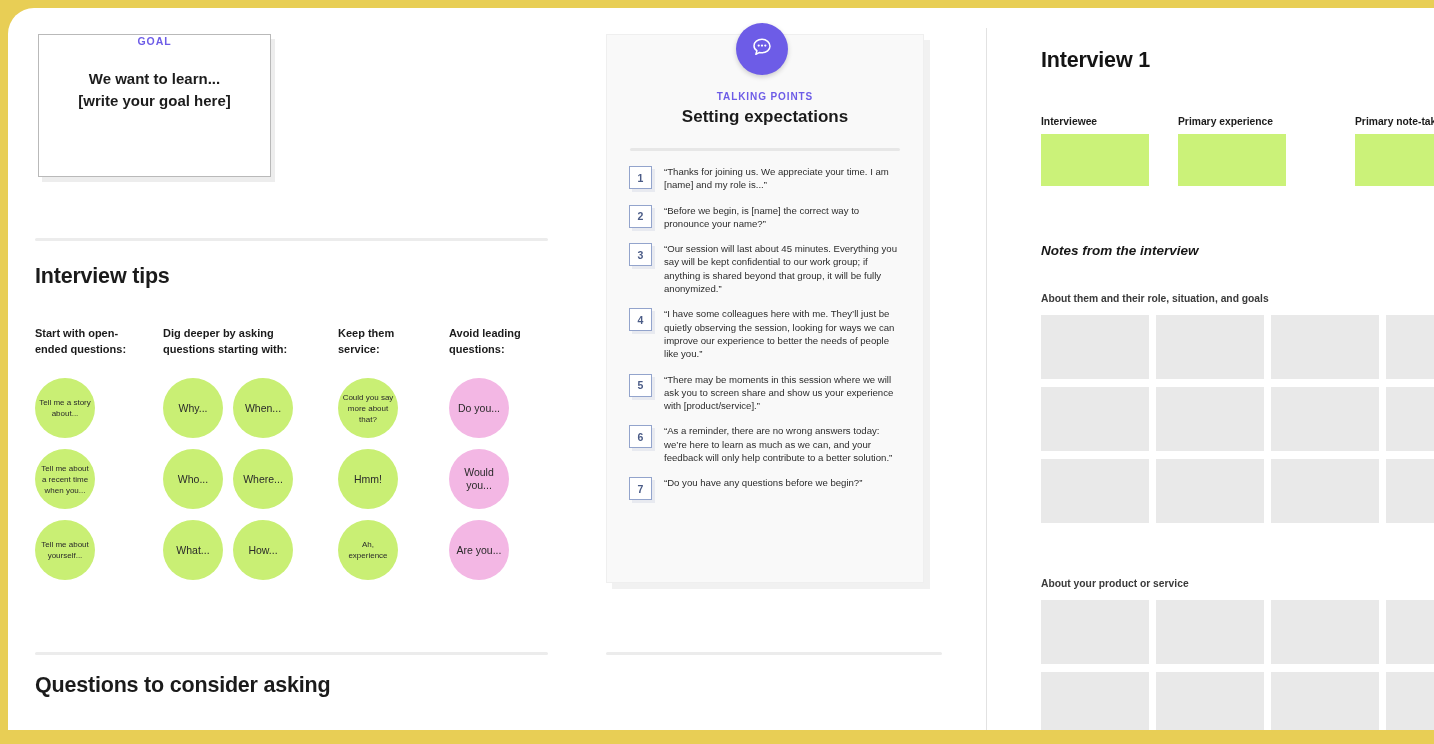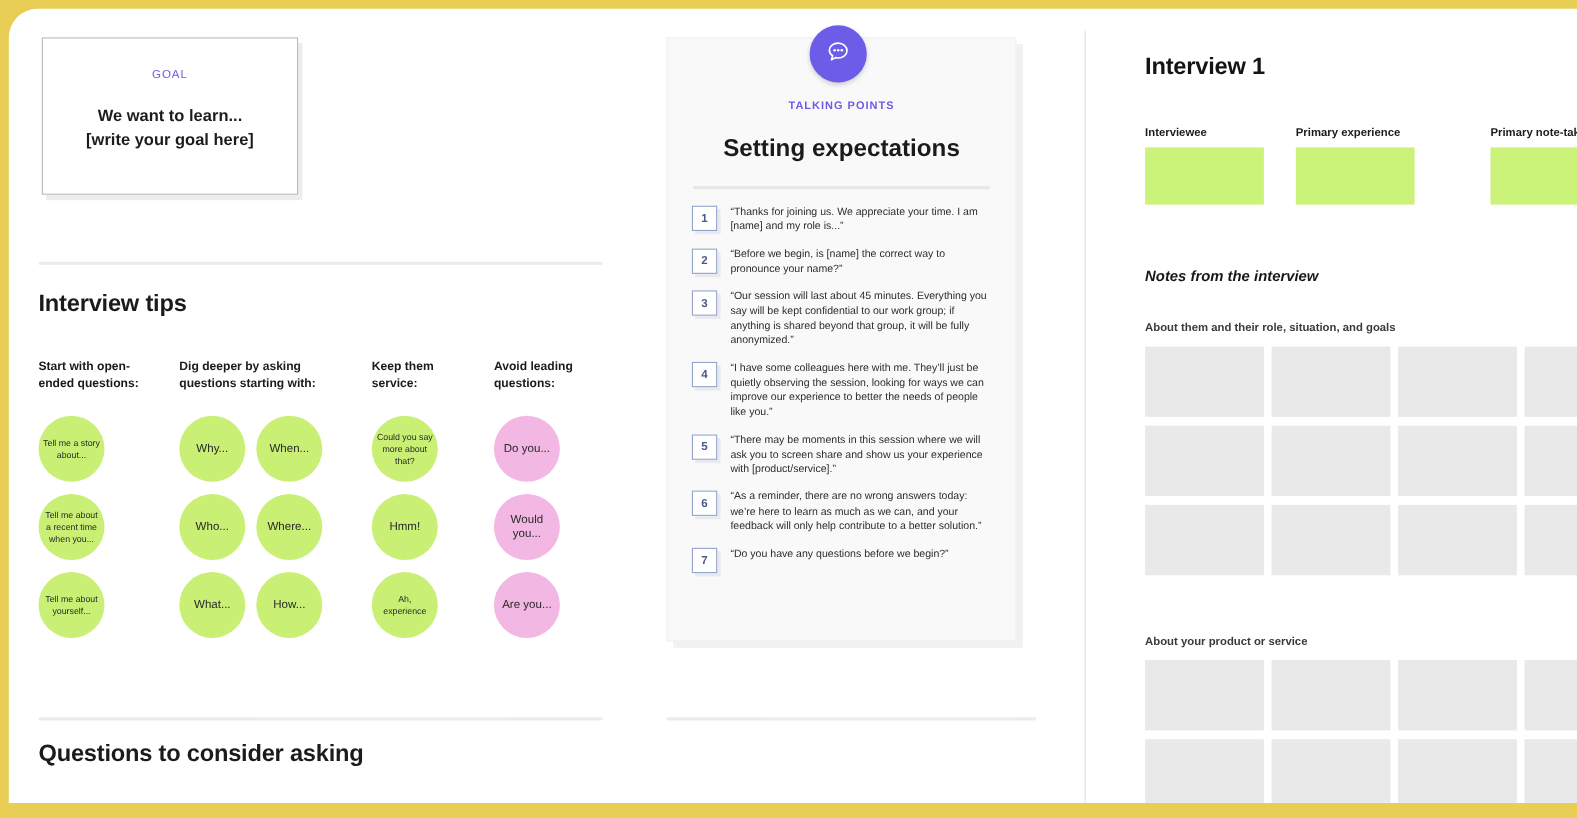--- a/index.html
+++ b/index.html
@@ -54,25 +54,24 @@
     left: 30px;
     top: 26px;
     width: 233px;
     height: 143px;
     background: #ffffff;
     border: 1px solid #b9b9b9;
     box-shadow: 4px 5px 0 rgba(0,0,0,0.07);
     box-sizing: border-box;
   }
   #goal-label {
-    margin-top: 27px;
     text-align: center;
     color: #6d5ce7;
     font-size: 10.5px;
-    font-weight: normal;
+    font-weight: bold;
     letter-spacing: 0.9px;
   }
   #goal-text {
     margin-top: 21px;
     text-align: center;
     font-size: 15px;
     font-weight: bold;
     color: #1c1c1c;
     line-height: 22px;
   }
@@ -156,23 +155,23 @@
   }
   #tp-kicker {
     margin-top: 56px;
     text-align: center;
     color: #6d5ce7;
     font-size: 10px;
     font-weight: bold;
     letter-spacing: 0.9px;
   }
   #tp-title {
-    margin-top: 20px;
+    margin-top: 5px;
     text-align: center;
-    font-size: 22px;
+    font-size: 17px;
     font-weight: bold;
     color: #1b1b1b;
   }
   #tp-rule {
     margin: 21px auto 0 auto;
     width: 270px;
     height: 3px;
     background: #e7e7e7;
     border-radius: 2px;
   }

